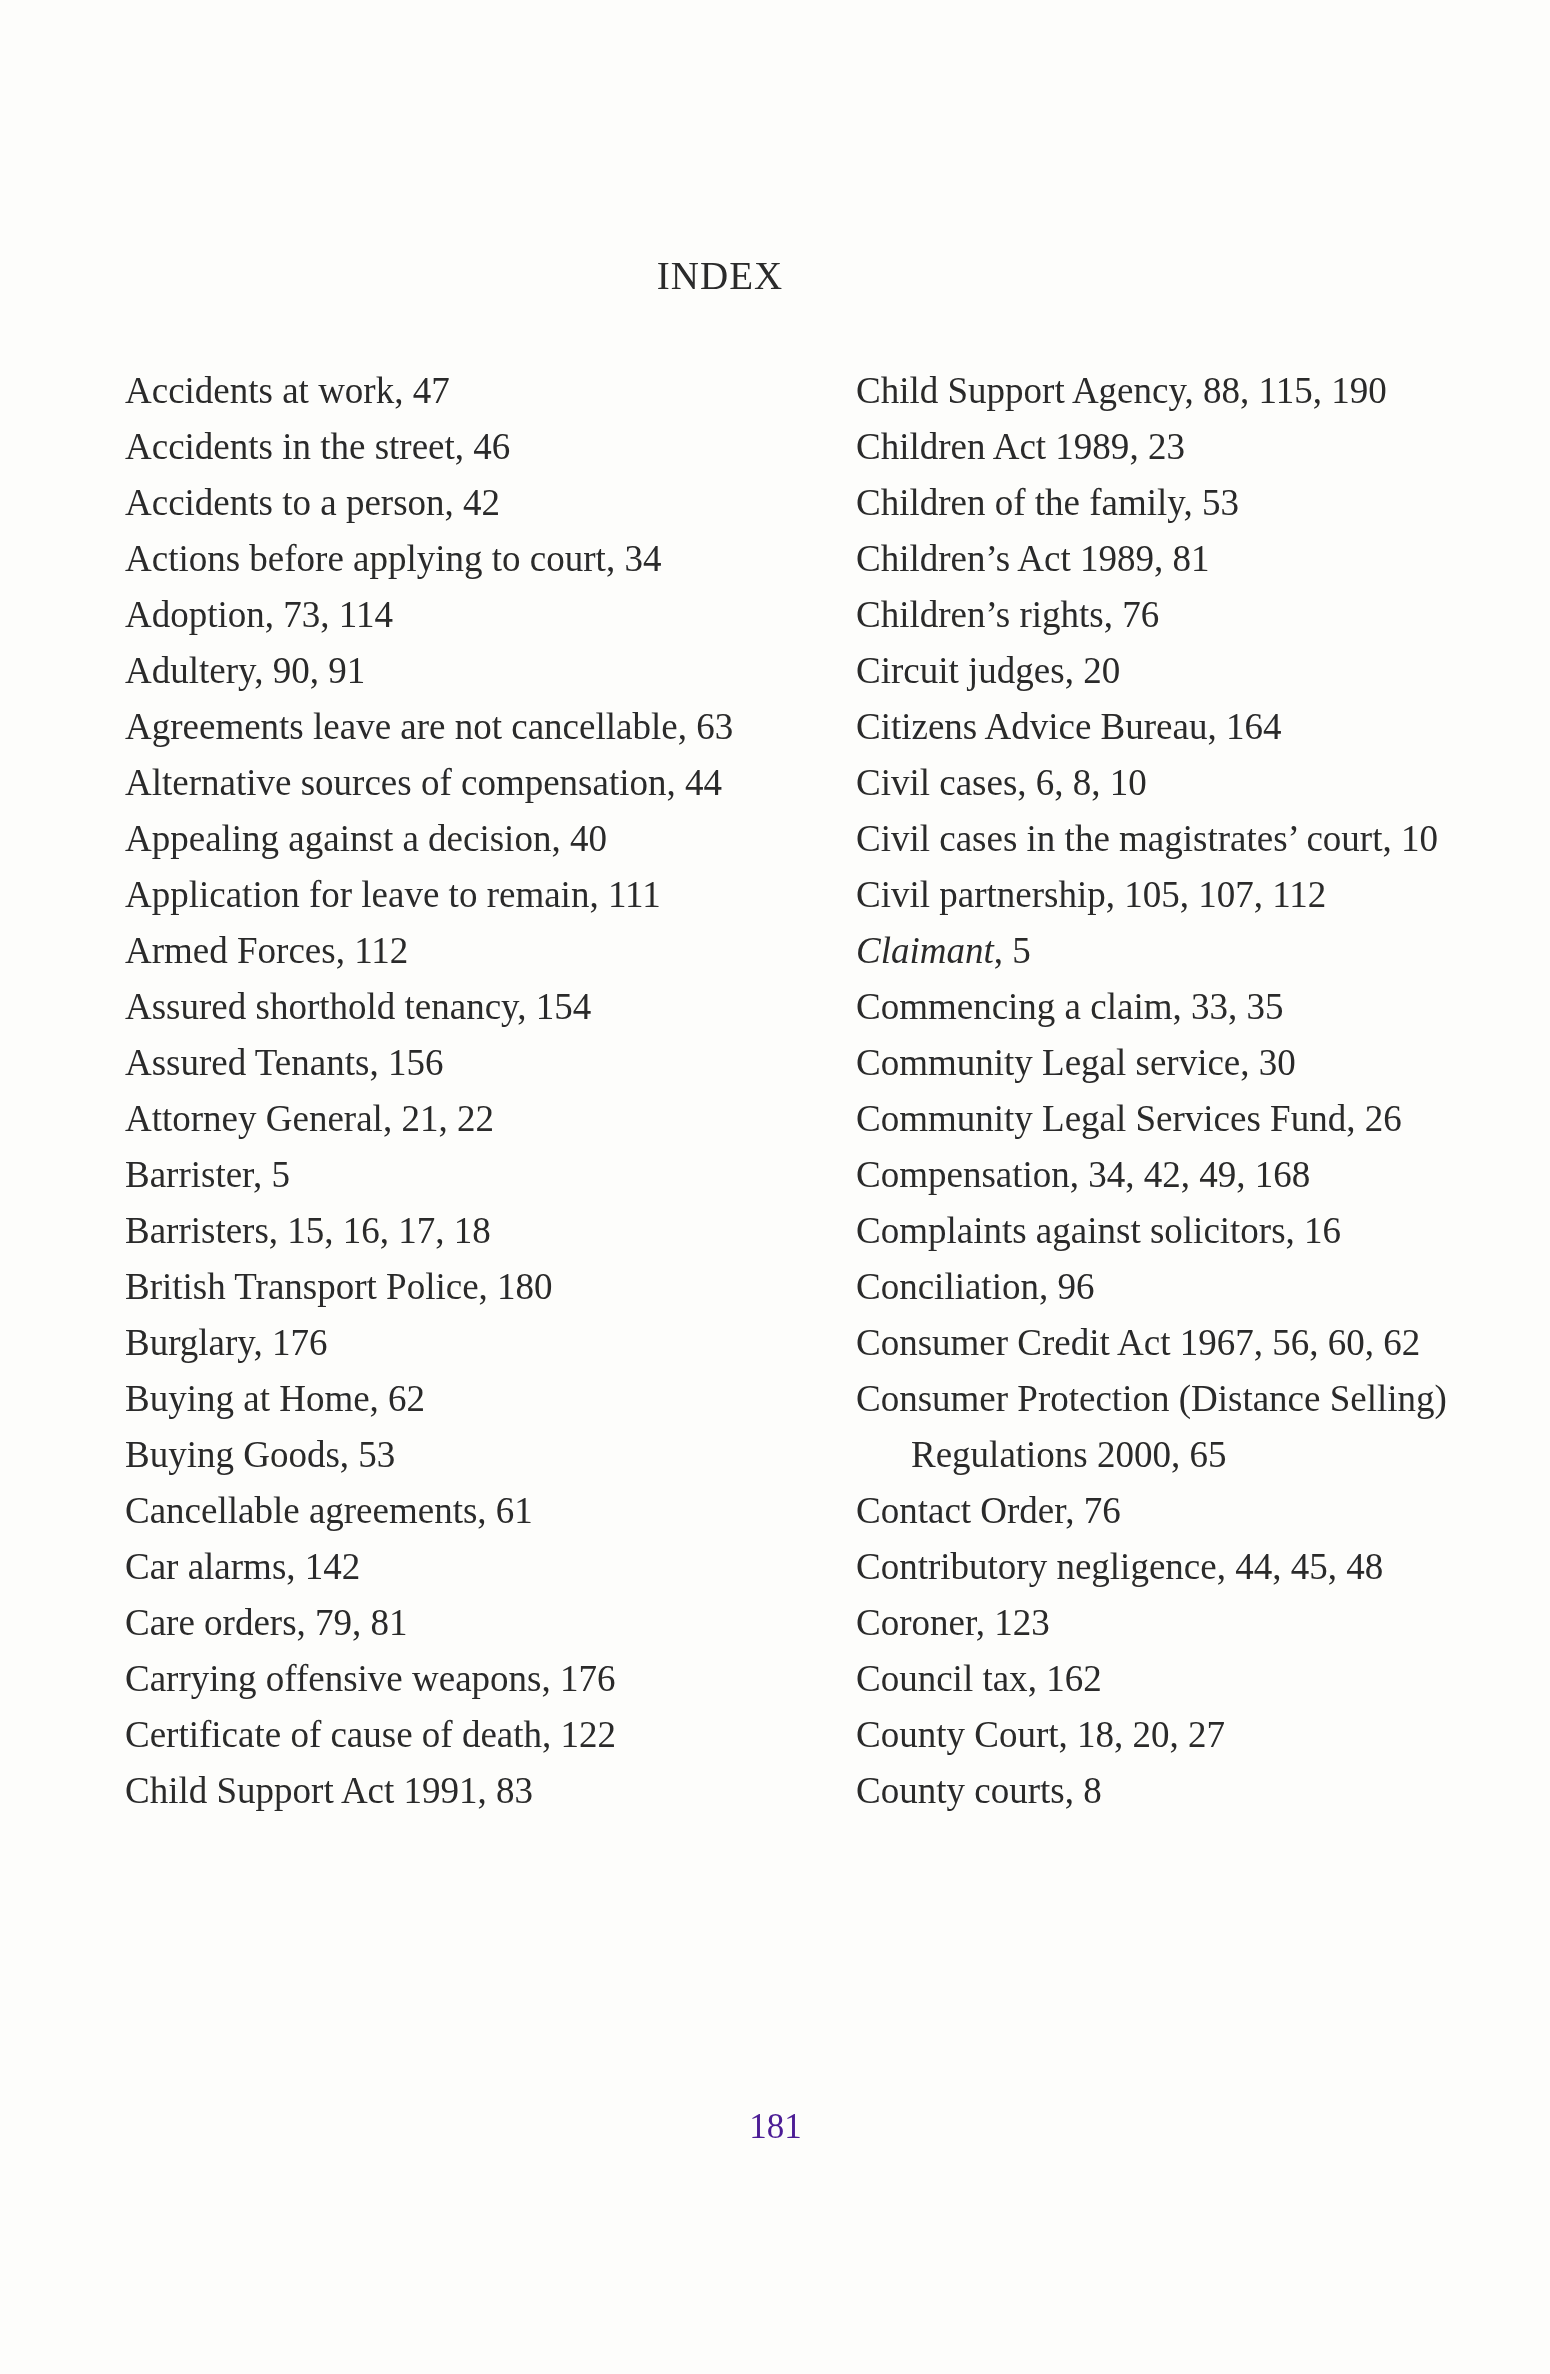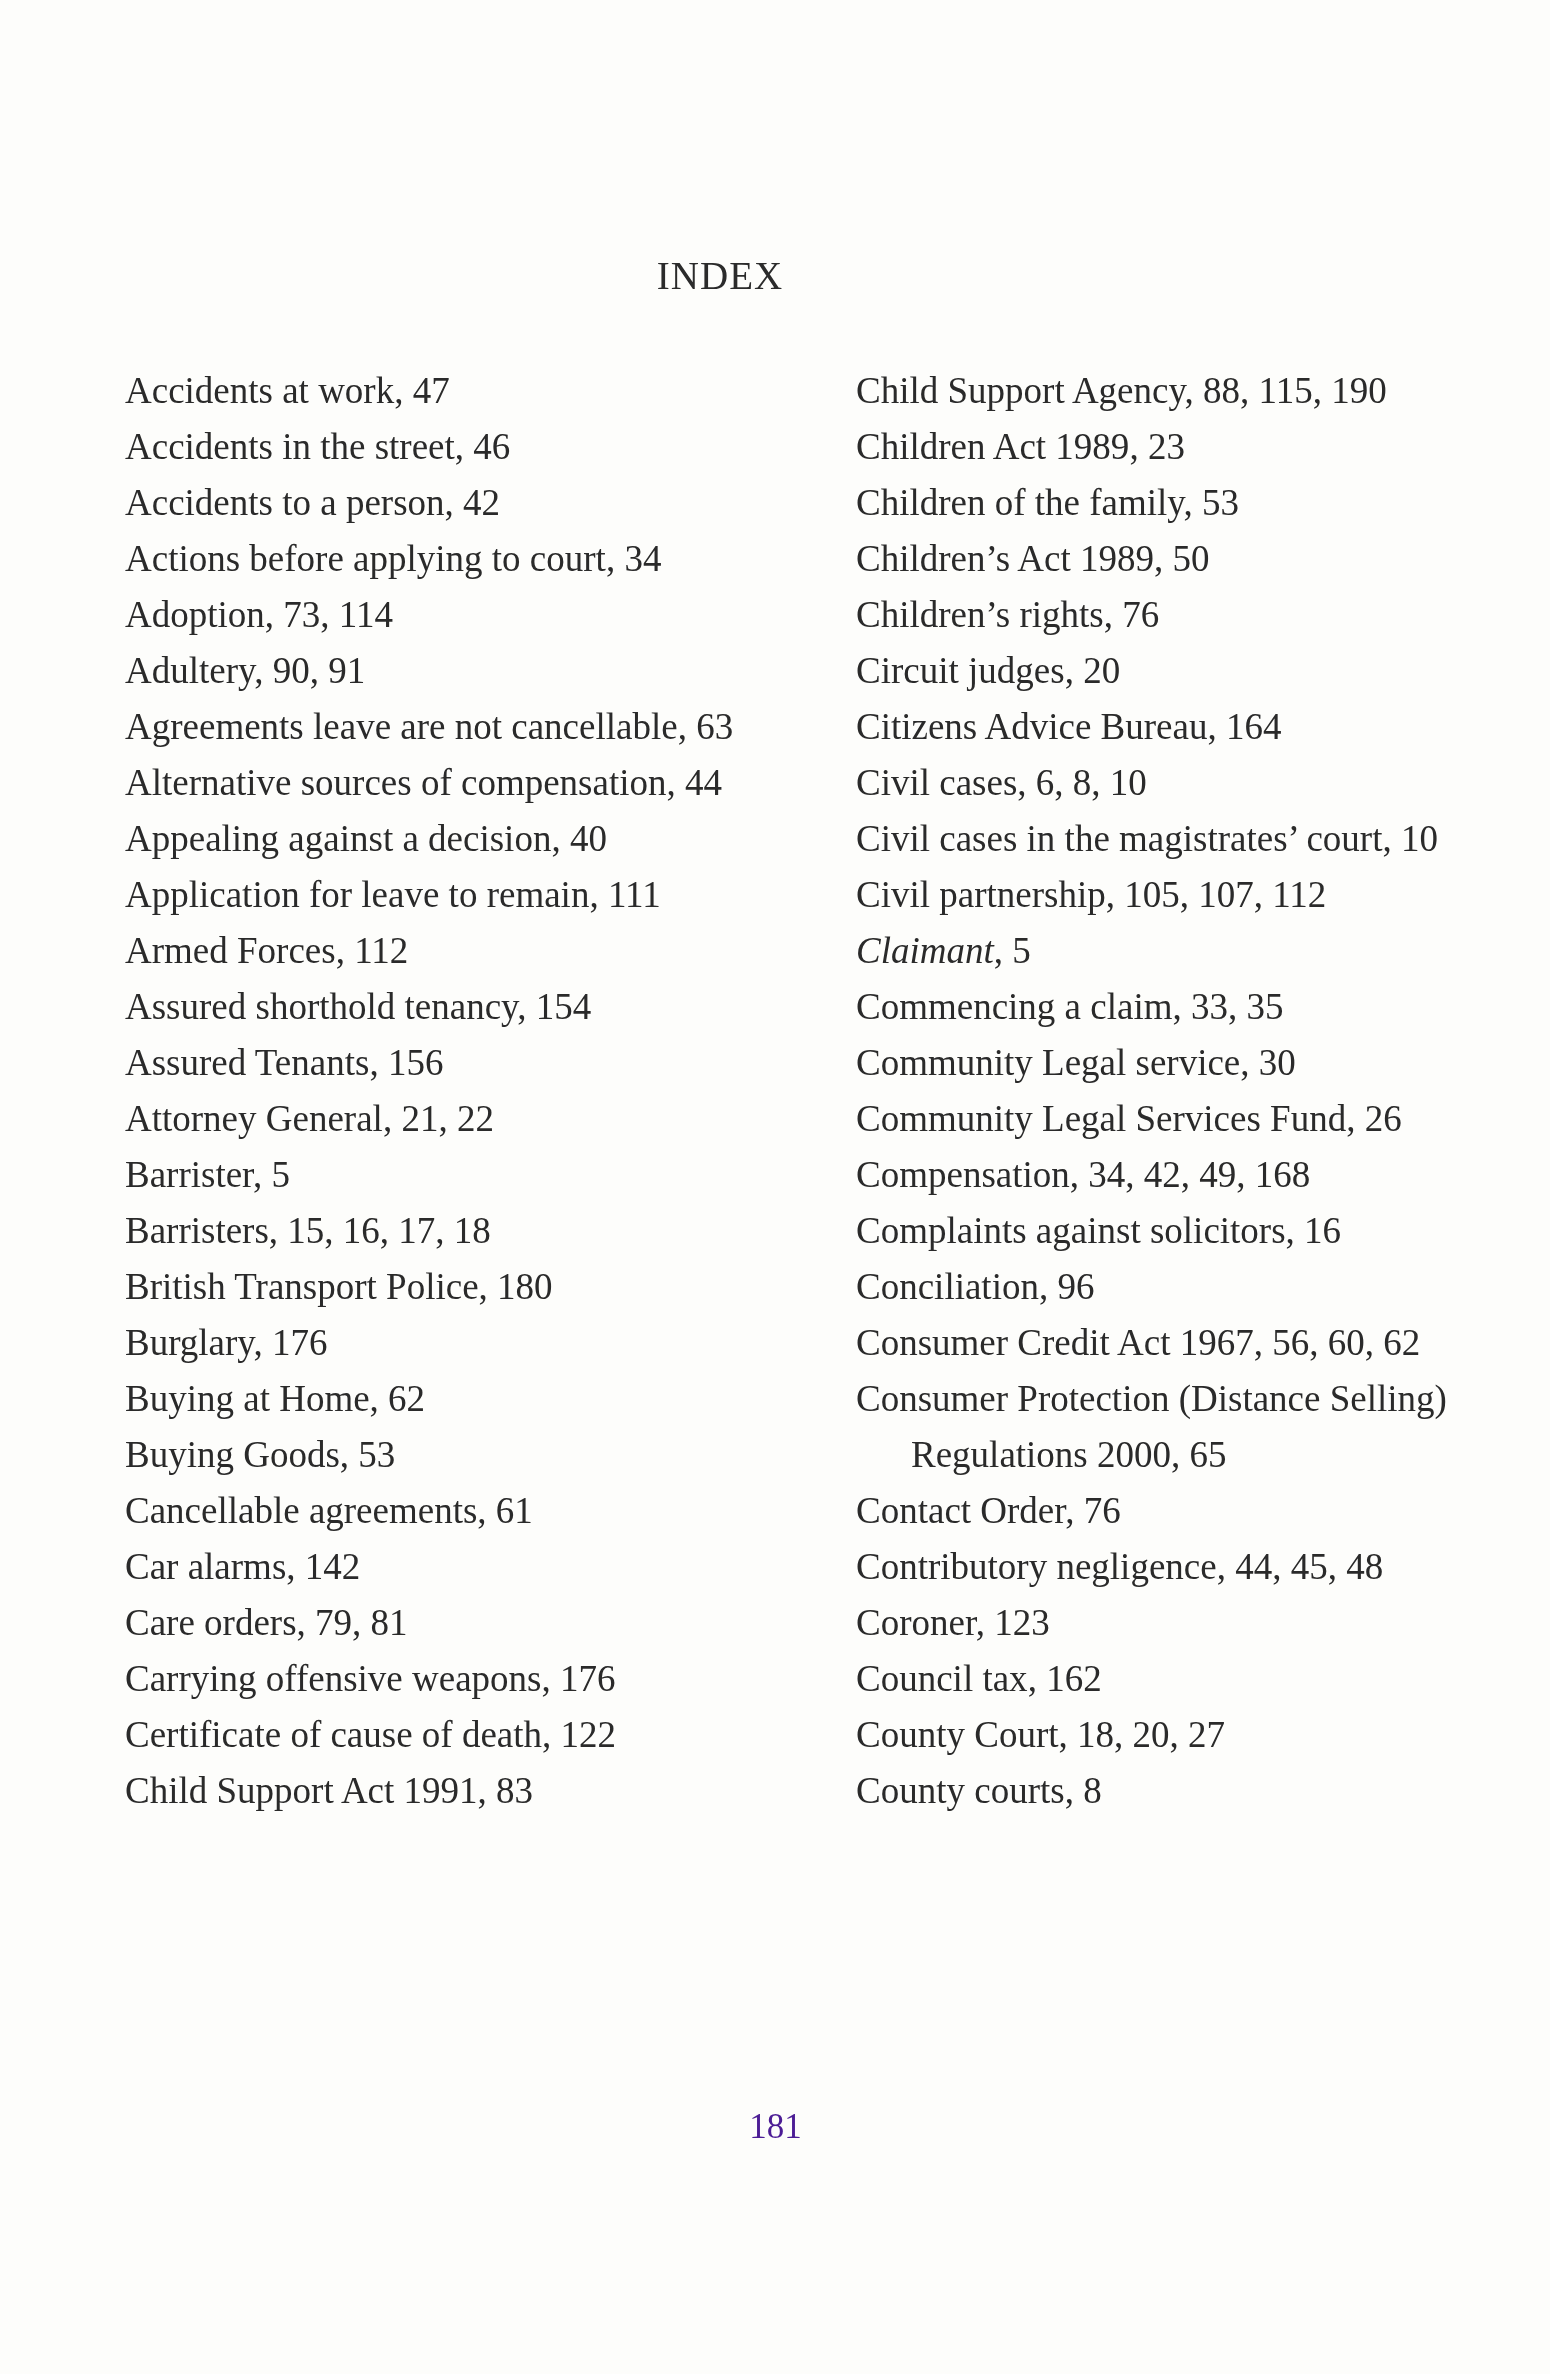--- a/index.html
+++ b/index.html
@@ -83,21 +83,21 @@
     <p class="entry"><span class="term">Car alarms</span><span>, </span><span class="pages">142</span></p>
     <p class="entry"><span class="term">Care orders</span><span>, </span><span class="pages">79, 81</span></p>
     <p class="entry"><span class="term">Carrying offensive weapons</span><span>, </span><span class="pages">176</span></p>
     <p class="entry"><span class="term">Certificate of cause of death</span><span>, </span><span class="pages">122</span></p>
     <p class="entry"><span class="term">Child Support Act 1991</span><span>, </span><span class="pages">83</span></p>
   </div>
 <div class="column right">
     <p class="entry"><span class="term">Child Support Agency</span><span>, </span><span class="pages">88, 115, 190</span></p>
     <p class="entry"><span class="term">Children Act 1989</span><span>, </span><span class="pages">23</span></p>
     <p class="entry"><span class="term">Children of the family</span><span>, </span><span class="pages">53</span></p>
-    <p class="entry"><span class="term">Children’s Act 1989</span><span>, </span><span class="pages">50</span></p>
+    <p class="entry"><span class="term">Children’s Act 1989</span><span>, </span><span class="pages">81</span></p>
     <p class="entry"><span class="term">Children’s rights</span><span>, </span><span class="pages">76</span></p>
     <p class="entry"><span class="term">Circuit judges</span><span>, </span><span class="pages">20</span></p>
     <p class="entry"><span class="term">Citizens Advice Bureau</span><span>, </span><span class="pages">164</span></p>
     <p class="entry"><span class="term">Civil cases</span><span>, </span><span class="pages">6, 8, 10</span></p>
     <p class="entry"><span class="term">Civil cases in the magistrates’ court</span><span>, </span><span class="pages">10</span></p>
     <p class="entry"><span class="term">Civil partnership</span><span>, </span><span class="pages">105, 107, 112</span></p>
     <p class="entry"><span class="term italic">Claimant</span><span>, </span><span class="pages">5</span></p>
     <p class="entry"><span class="term">Commencing a claim</span><span>, </span><span class="pages">33, 35</span></p>
     <p class="entry"><span class="term">Community Legal service</span><span>, </span><span class="pages">30</span></p>
     <p class="entry"><span class="term">Community Legal Services Fund</span><span>, </span><span class="pages">26</span></p>

